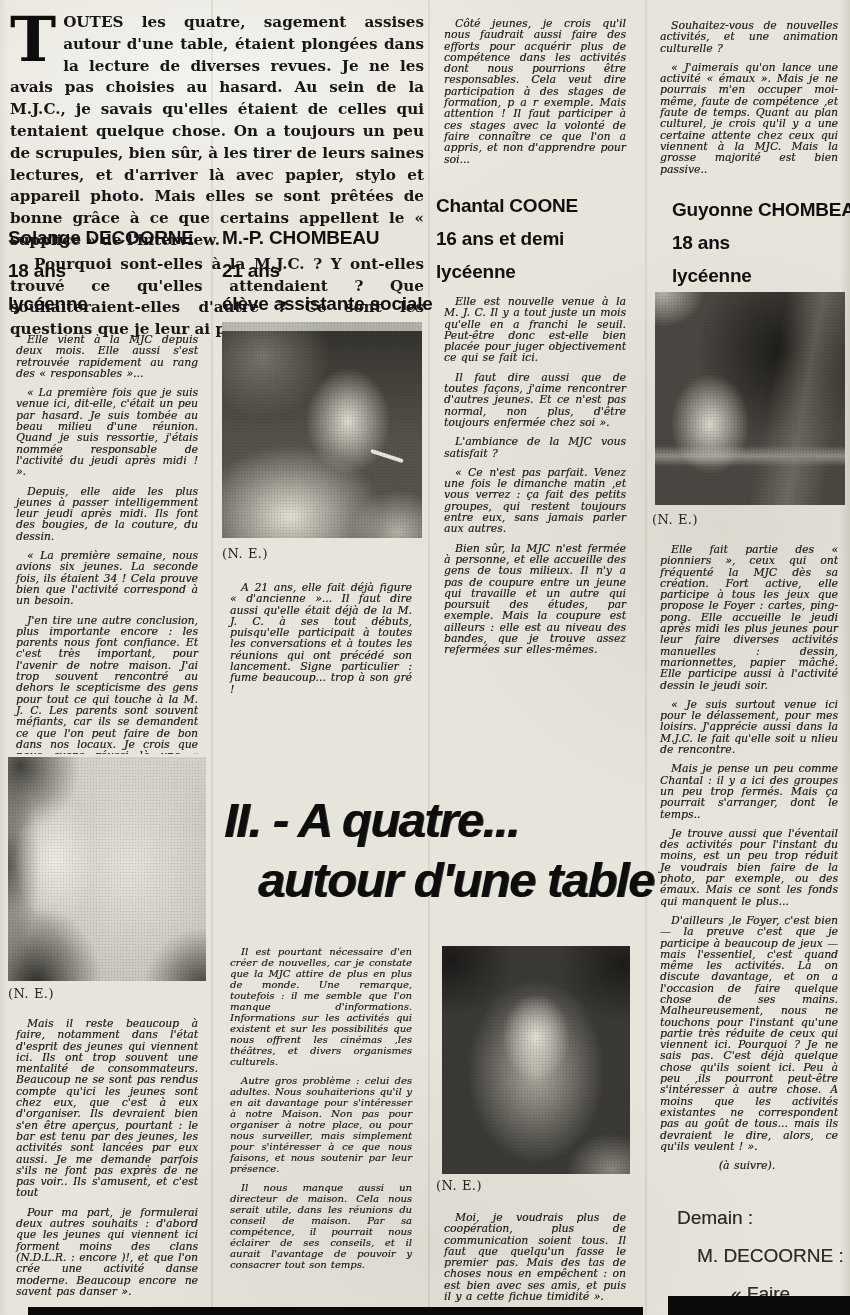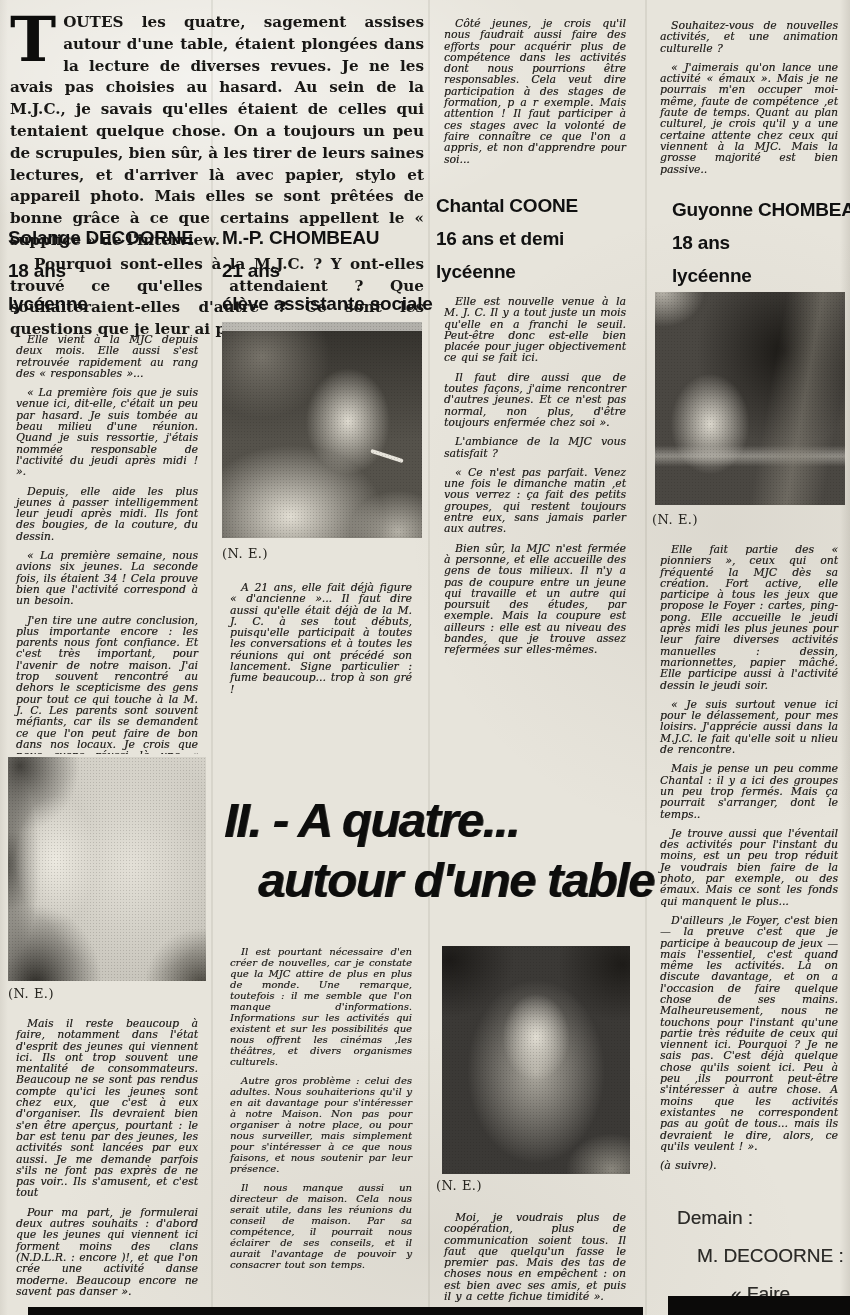--- a/index.html
+++ b/index.html
@@ -22,21 +22,21 @@
   .intro p.ind{text-indent:24px;margin-top:2px;}
   
   .col-head{position:absolute;}
   .head-line{font:700 19px/20px "Liberation Sans", sans-serif;letter-spacing:-0.2px;color:#111;margin-bottom:13px;white-space:nowrap;}
   
   .tcol{position:absolute;overflow:hidden;}
   .tcol p{margin:8px;font:italic 10.8px/11.3px "DejaVu Serif", serif;text-align:justify;text-indent:11px;
           color:#201e1b;text-shadow:.3px 0 0 rgba(32,30,27,.55);word-spacing:1px;}
   .tcol p.gap{margin-top:7px;}
   .tcol.xtight p{font-size:10px;line-height:11px;}
-  .tcol p.right-al{text-align:left;text-indent:0;padding-right:4px;margin-top:6px;}
+  .tcol p.right-al{text-align:center;text-indent:0;padding-right:4px;margin-top:6px;}
   
   .credit{position:absolute;font:13px/16px "DejaVu Serif", serif;letter-spacing:.5px;color:#26241f;text-align:left;}
   
   .big-title{position:absolute;color:#0d0d0c;}
   .bt{font:italic 700 49px/60px "Liberation Sans", sans-serif;letter-spacing:-1.5px;white-space:nowrap;
       text-shadow:1px 0 0 rgba(13,13,12,.8);}
   .bt2{margin-left:34px;margin-top:0;}
   
   .photo{position:absolute;margin:0;}
   .photo::after{content:"";position:absolute;inset:0;

